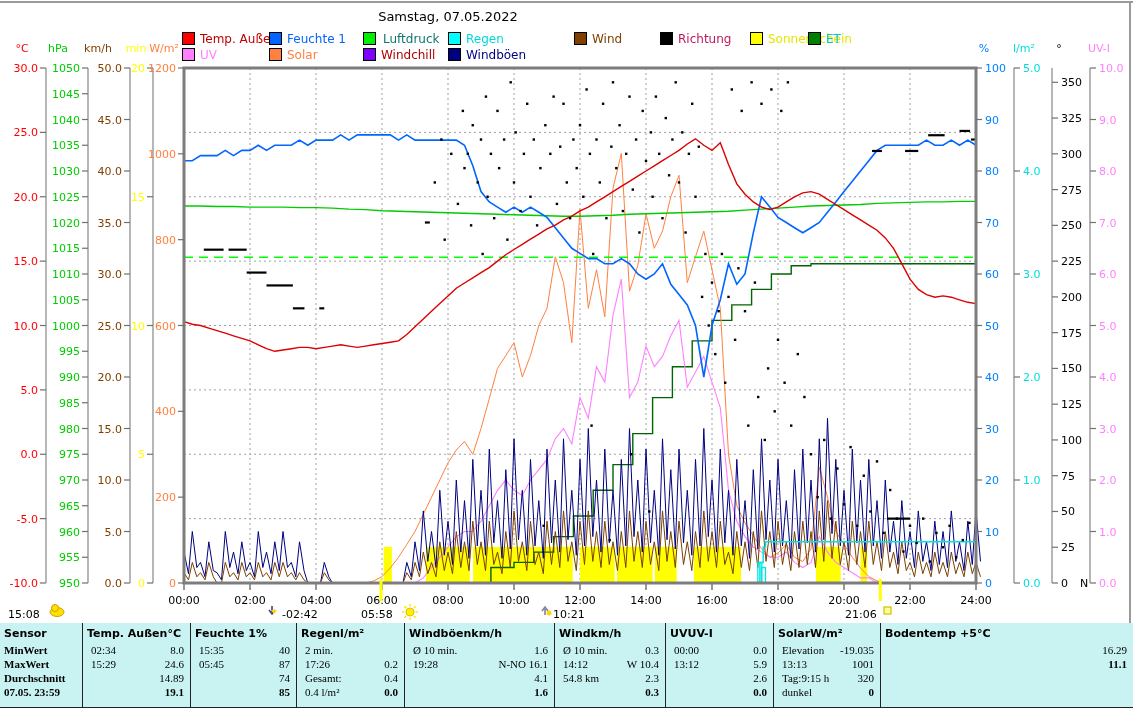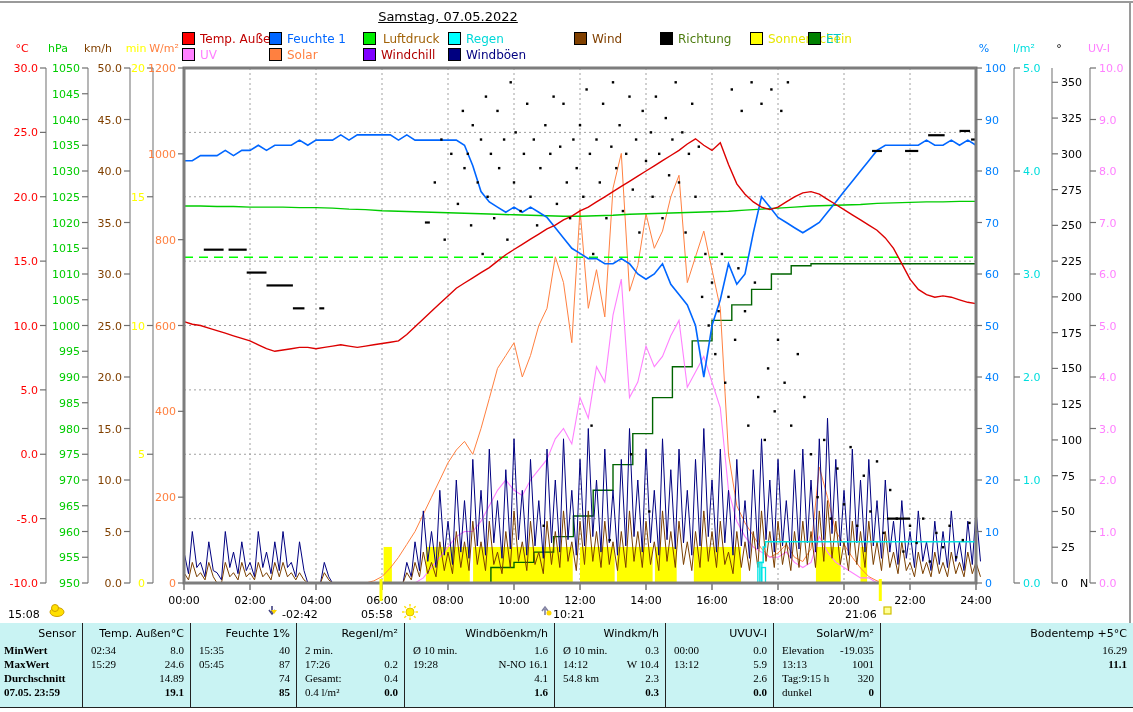--- a/index.html
+++ b/index.html
@@ -1,30 +1,30 @@
 <!DOCTYPE html>
 <html><head>
 <meta charset="utf-8">
 <style>
   html,body{margin:0;padding:0;background:#e8e8e8;}
   .screen{position:relative;width:1133px;height:712px;background:#ffffff;overflow:hidden;
           font-family:"DejaVu Sans","Liberation Sans",sans-serif;}
   .frame-top{position:absolute;left:0;top:1px;width:1133px;height:2px;background:#9a9a9a;}
   .frame-right{position:absolute;right:2px;top:1px;width:2px;height:628px;background:#9a9a9a;}
-  .title{position:absolute;left:0;top:9px;width:896px;text-align:center;font-size:13px;color:#000;text-decoration:underline;}
+  .title{position:absolute;left:0;top:9px;width:896px;text-align:center;font-size:13px;color:#000;}
   .legend-item{position:absolute;height:13px;display:flex;align-items:center;white-space:nowrap;}
   .legend-box{width:11px;height:11px;border:1px solid #000;display:inline-block;}
   .legend-lbl{font-size:12px;margin-left:5px;}
   svg{position:absolute;left:0;top:0;}
   svg text{font-family:"DejaVu Sans","Liberation Sans",sans-serif;}
   .stats{position:absolute;left:0;top:623px;width:1133px;height:84px;background:#c9f3f3;
          border-bottom:1px solid #222;display:flex;font-size:11px;color:#000;}
   .stats .col{box-sizing:border-box;padding-top:3px;}
   .stats .col + .col{border-left:1px solid #222;}
-  .stats .hrow{display:flex;justify-content:flex-end;font-weight:normal;height:17px;
+  .stats .hrow{display:flex;justify-content:flex-start;font-weight:bold;height:17px;
                padding:1px 6px 0 4px;}
   .stats .drow{display:flex;justify-content:space-between;height:14px;padding:0 6px 0 8px;font-family:Liberation Serif, serif;}
   .stats .drow .a{white-space:pre;}
   .stats .drow .b{white-space:pre;}
   .stats .bold{font-weight:bold;}
   .stats .sensor .drow{font-weight:bold;padding-left:4px;}
 </style>
 </head>
 <body>
 
@@ -36,33 +36,33 @@
       <div class="legend-item" style="left: 182px; top: 32px;">
         <span class="legend-box" style="background: rgb(255, 0, 0);"></span>
         <span class="legend-lbl" style="color: rgb(192, 0, 0);">Temp. Außen</span>
       </div>
       <div class="legend-item" style="left: 269px; top: 32px;">
         <span class="legend-box" style="background: rgb(0, 102, 255);"></span>
         <span class="legend-lbl" style="color: rgb(0, 102, 255);">Feuchte 1</span>
       </div>
       <div class="legend-item" style="left: 363px; top: 32px;">
         <span class="legend-box" style="background: rgb(0, 238, 0);"></span>
-        <span class="legend-lbl" style="color: #a16207; margin-left: 7px;">Luftdruck</span>
+        <span class="legend-lbl" style="color: #0f766e; margin-left: 7px;">Luftdruck</span>
       </div>
       <div class="legend-item" style="left: 448px; top: 32px;">
         <span class="legend-box" style="background: rgb(0, 255, 255);"></span>
         <span class="legend-lbl" style="color: rgb(0, 216, 216);">Regen</span>
       </div>
       <div class="legend-item" style="left: 574px; top: 32px;">
         <span class="legend-box" style="background: rgb(128, 64, 0);"></span>
         <span class="legend-lbl" style="color: rgb(128, 64, 0);">Wind</span>
       </div>
       <div class="legend-item" style="left: 660px; top: 32px;">
         <span class="legend-box" style="background: rgb(0, 0, 0);"></span>
-        <span class="legend-lbl" style="color: #4d7c0f;">Richtung</span>
+        <span class="legend-lbl" style="color: #be185d;">Richtung</span>
       </div>
       <div class="legend-item" style="left: 750px; top: 32px;">
         <span class="legend-box" style="background: rgb(255, 255, 0);"></span>
         <span class="legend-lbl" style="color: rgb(230, 230, 0);">Sonnenschein</span>
       </div>
       <div class="legend-item" style="left: 808px; top: 32px;">
         <span class="legend-box" style="background: rgb(0, 128, 0);"></span>
         <span class="legend-lbl" style="color: rgb(0, 200, 200);">ET</span>
       </div>
       <div class="legend-item" style="left: 182px; top: 48px;">

